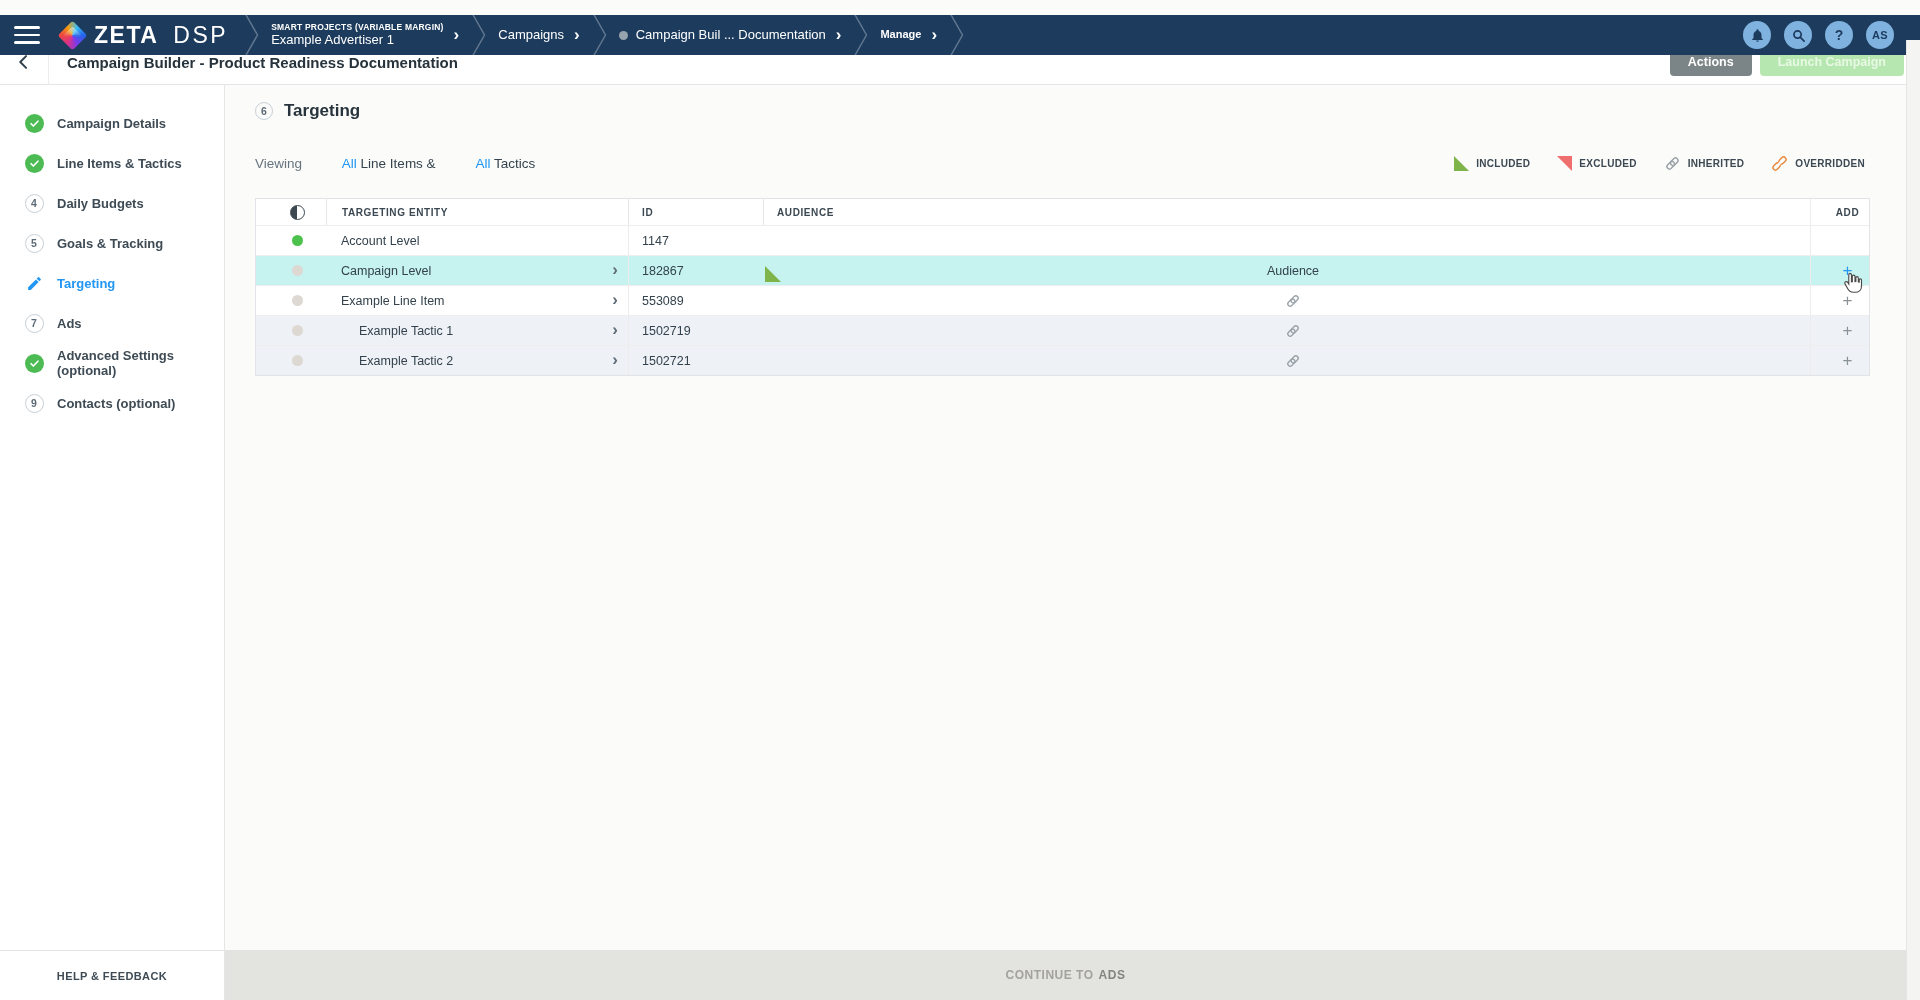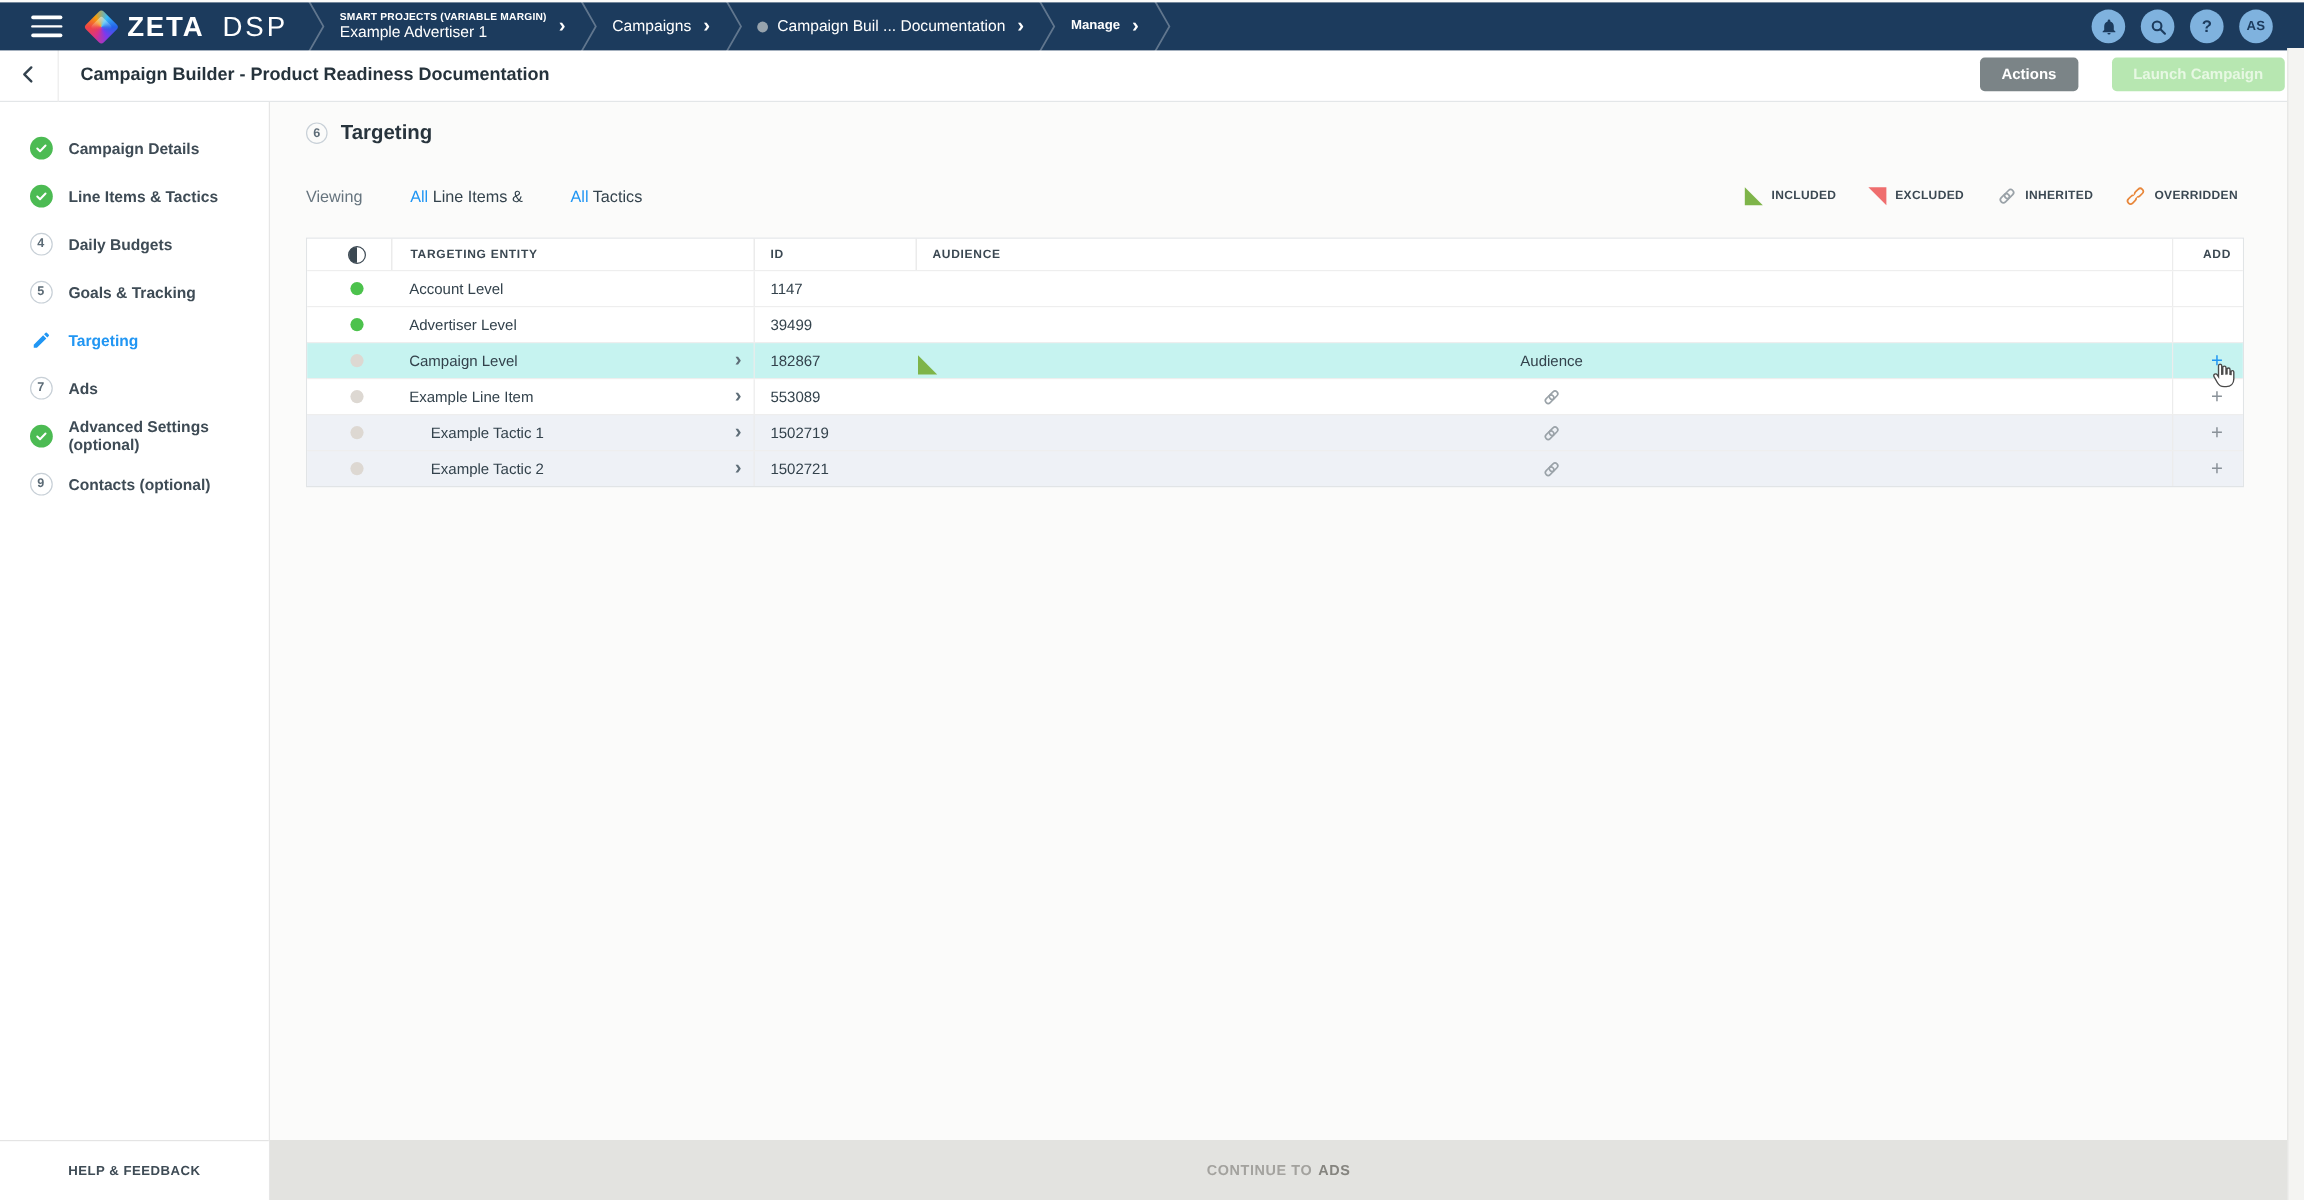--- a/index.html
+++ b/index.html
@@ -1,19 +1,19 @@
 <!DOCTYPE html>
 <html style="--navy: #1c3b5d; --icon-blue: #7fb2de; --blue: #2196f3; --green: #4cbb53; --green-dot: #4cc24c; --included: #7eb449; --excluded: #ef6e6e; --overridden: #e8873b; --highlight: #c6f3f0; --shaded: #eef1f6; --btn-gray: #7b8487; --btn-launch: #b7e7b1;"><head>
 <meta charset="utf-8">
 <style>
   * { margin:0; padding:0; box-sizing:border-box; }
   html,body { width:1920px; height:1000px; overflow:hidden; font-family:"Liberation Sans",sans-serif; background:#fbfbfa; }
 
   
-  .topbar { position:absolute; top:2px; left:0; width:1920px; height:40px; background:var(--navy); display:flex; align-items:center; padding-left:26px; color:#fff; z-index:30; }
+  .topbar { position:absolute; top:15px; left:0; width:1920px; height:40px; background:var(--navy); display:flex; align-items:center; padding-left:14px; color:#fff; z-index:30; }
   .hamburger { width:26px; height:18px; display:flex; flex-direction:column; justify-content:space-between; cursor:pointer; margin-right:22px; }
   .hamburger span { display:block; height:2.6px; background:#fff; border-radius:2px; }
   .logo { display:flex; align-items:center; gap:11px; margin-right:4px; cursor:pointer; }
   .logo-diamond { position:relative; width:21px; height:21px; transform:rotate(45deg); border-radius:3px; background:conic-gradient(from 45deg,#2563eb,#7c3aed,#d9328a,#ef4444,#f59e0b,#38bdf8,#2563eb); }
   .logo-diamond::after { content:""; position:absolute; inset:4px; border-radius:2px; background:linear-gradient(135deg,rgba(255,255,255,.55),rgba(255,255,255,0) 60%); }
   .logo-zeta { font-size:23px; font-weight:700; letter-spacing:1.5px; }
   .logo-dsp { font-size:23px; font-weight:300; letter-spacing:2.5px; margin-left:4px; }
   .crumbs { display:flex; align-items:center; height:40px; }
   .crumb-divider { display:flex; align-items:center; height:40px; margin:0 12px; }
   .crumb { display:flex; align-items:center; gap:8px; cursor:pointer; }
@@ -24,21 +24,21 @@
   .crumb-dot { width:9px; height:9px; border-radius:50%; background:#97a3ad; flex:0 0 auto; }
   .topbar-icons { margin-left:auto; display:flex; align-items:center; gap:13px; margin-right:26px; }
   .tb-circle { width:28px; height:28px; border-radius:50%; background:var(--icon-blue); color:var(--navy); display:flex; align-items:center; justify-content:center; cursor:pointer; font-weight:700; }
   .tb-circle.q { font-size:14px; }
   .tb-circle.as { font-size:11px; letter-spacing:.3px; }
 
   
   .header2 { position:absolute; top:40px; left:0; width:1920px; height:45px; background:#fff; border-bottom:1px solid #e3e6e8; display:flex; align-items:center; z-index:20; }
   .back-btn { width:49px; height:45px; border-right:1px solid #ececec; display:flex; align-items:center; justify-content:center; color:#33424e; cursor:pointer; }
   .page-title { margin-left:18px; font-size:15px; font-weight:700; color:#26333c; }
-  .header2-buttons { margin-left:auto; margin-right:16px; display:flex; gap:28px; }
+  .header2-buttons { margin-left:auto; margin-right:16px; display:flex; gap:8px; }
   .btn { height:28px; padding:0 18px; border:none; border-radius:4px; font-family:inherit; font-size:12.5px; font-weight:700; cursor:pointer; }
   .btn-actions { background:var(--btn-gray); color:#fff; }
   .btn-launch { background:var(--btn-launch); color:#e7f8e3; cursor:default; }
 
   
   .sidebar { position:absolute; top:85px; left:0; width:225px; bottom:0; background:#fff; border-right:1px solid #e6e6e6; z-index:10; padding-top:18px; }
   .side-item { height:40px; display:flex; align-items:center; padding-left:24px; gap:13px; cursor:pointer; }
   .side-ico { width:20px; display:flex; align-items:center; justify-content:center; flex:0 0 auto; }
   .icon-check { width:19px; height:19px; border-radius:50%; background:var(--green); display:flex; align-items:center; justify-content:center; }
   .icon-num { width:19px; height:19px; border-radius:50%; border:1px solid #c8d0d7; color:#5c6b76; font-size:10.5px; font-weight:700; display:flex; align-items:center; justify-content:center; }
@@ -387,41 +387,20 @@
           
           
           
         </div>
         <div class="tc c-add">
           
           
         </div>
       </div>
 
-      <div class="trow">
-        <div class="tc c-dot">
-          <span class="dot green"></span>
-        </div>
-        <div class="tc c-entity">
-          <span class="cell-text">Advertiser Level</span>
-
-        </div>
-        <div class="tc c-id">
-          <span class="cell-text">39499</span>
-        </div>
-        <div class="tc c-aud">
-          
-          
-          
-        </div>
-        <div class="tc c-add">
-          
-          
-        </div>
-      </div>
 
       <div class="trow highlight">
         <div class="tc c-dot">
           <span class="dot gray"></span>
         </div>
         <div class="tc c-entity">
           <span class="cell-text">Campaign Level</span>
           <span class="row-chevron">›</span>
         </div>
         <div class="tc c-id">

